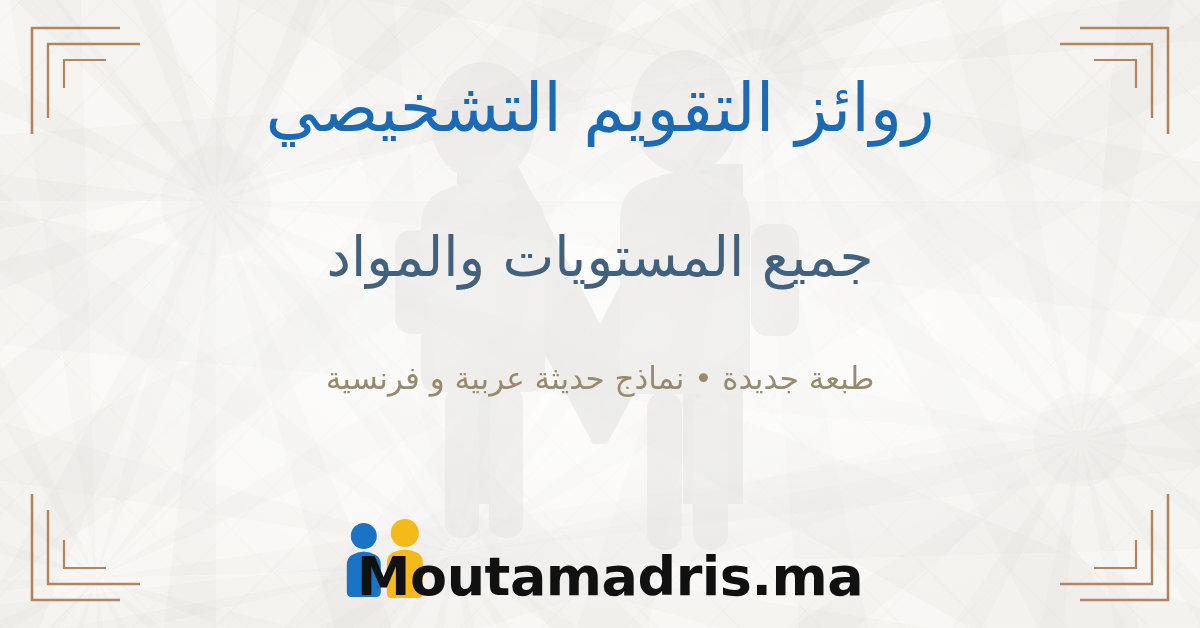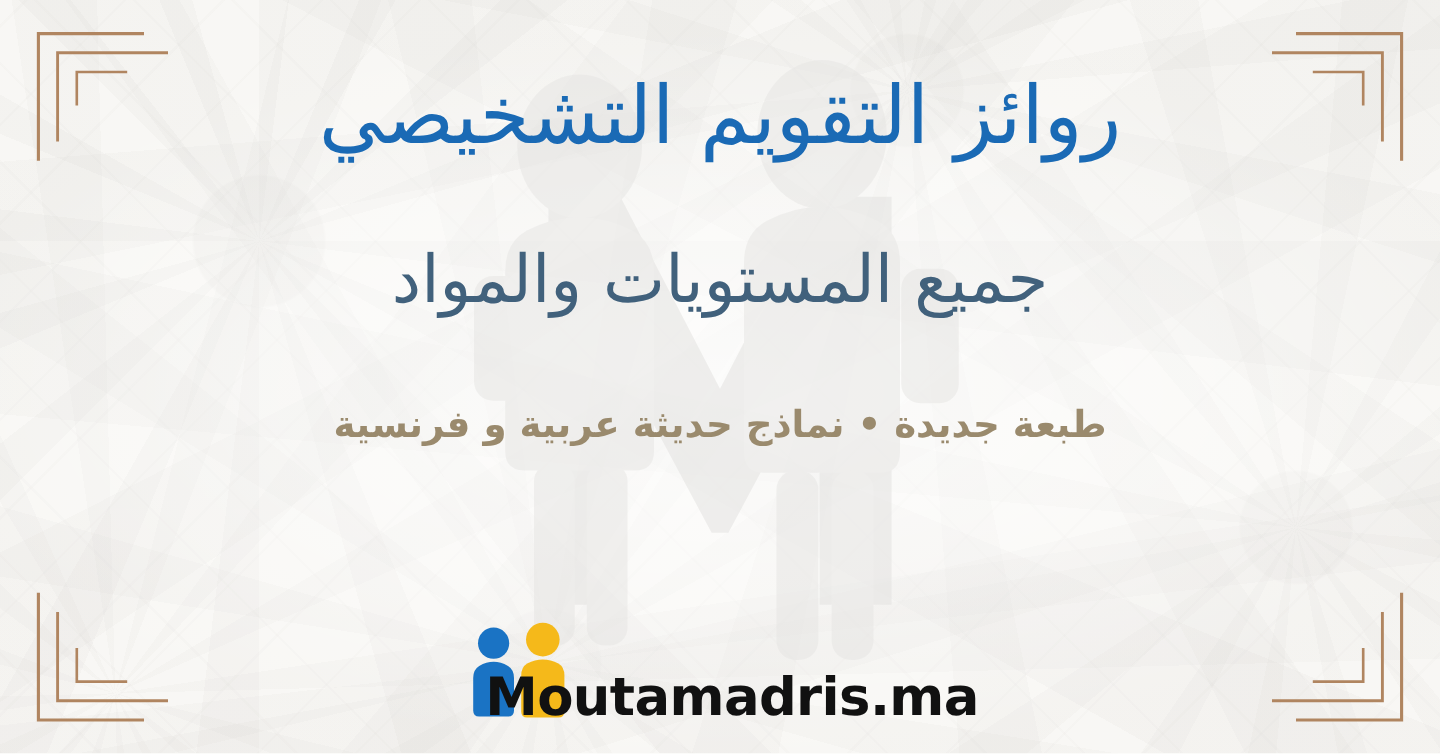--- a/index.html
+++ b/index.html
@@ -91,21 +91,21 @@
     position: absolute;
     inset: 0;
     display: flex;
     flex-direction: column;
     align-items: center;
     justify-content: flex-start;
     text-align: center;
   }
 
   .headline {
-    margin: 4px;
+    margin: 16px;
     padding-top: 57px;
     font-size: 67px;
     line-height: 1.05;
     font-weight: 400;
     letter-spacing: 0.5px;
     color: #1a6ab5;
     direction: rtl;
     white-space: nowrap;
   }
 
@@ -118,21 +118,21 @@
     color: #41617c;
     direction: rtl;
     white-space: nowrap;
   }
 
   .tagline {
     margin: 0;
     padding-top: 56px;
     font-size: 31px;
     line-height: 1.2;
-    font-weight: 700;
+    font-weight: 400;
     color: #9a8a6d;
     direction: rtl;
     white-space: nowrap;
   }
 
   
   .logo {
     position: absolute;
     left: 50%;
     bottom: 14px;
@@ -149,21 +149,21 @@
     bottom: 4px;
     width: 96px;
     height: 96px;
     pointer-events: none;
   }
   .logo-mark svg { width: 100%; height: 100%; display: block; }
   .logo-word {
     position: relative;
     z-index: 2;
     font-family: "DejaVu Sans", sans-serif;
-    font-size: 44px;
+    font-size: 54px;
     font-weight: 700;
     letter-spacing: -0.5px;
     color: #111111;
     line-height: 1;
     padding-bottom: 10px;
     padding-left: 8px;
     white-space: nowrap;
     margin-left: 12px;
   }
 </style>

